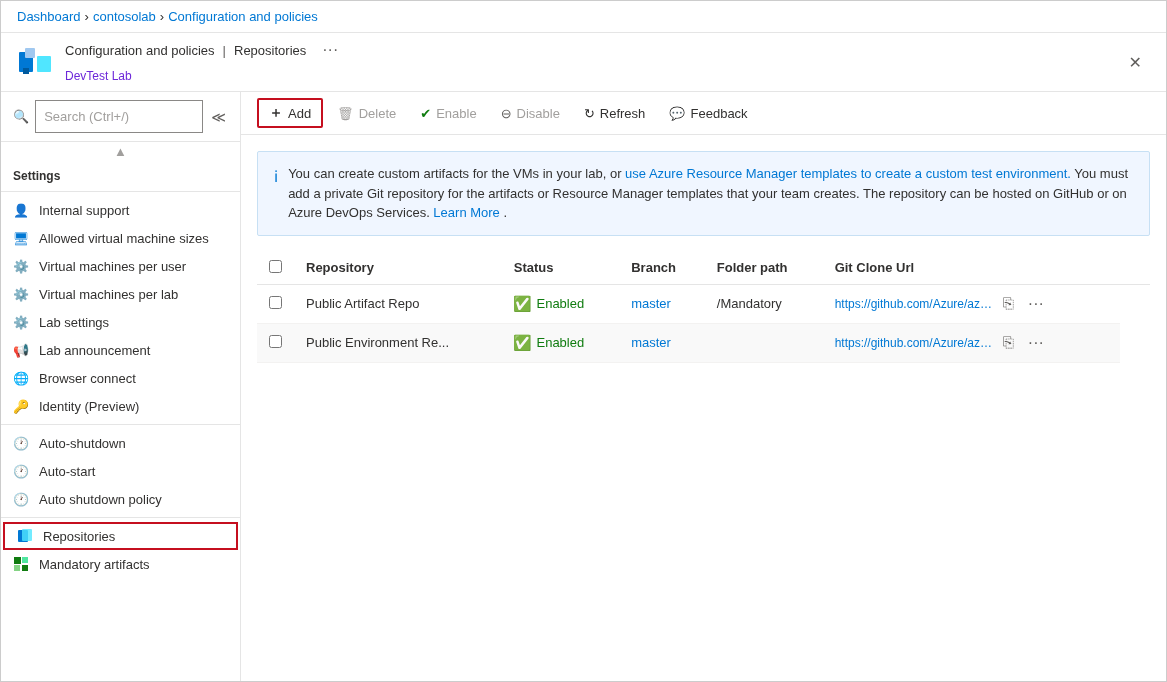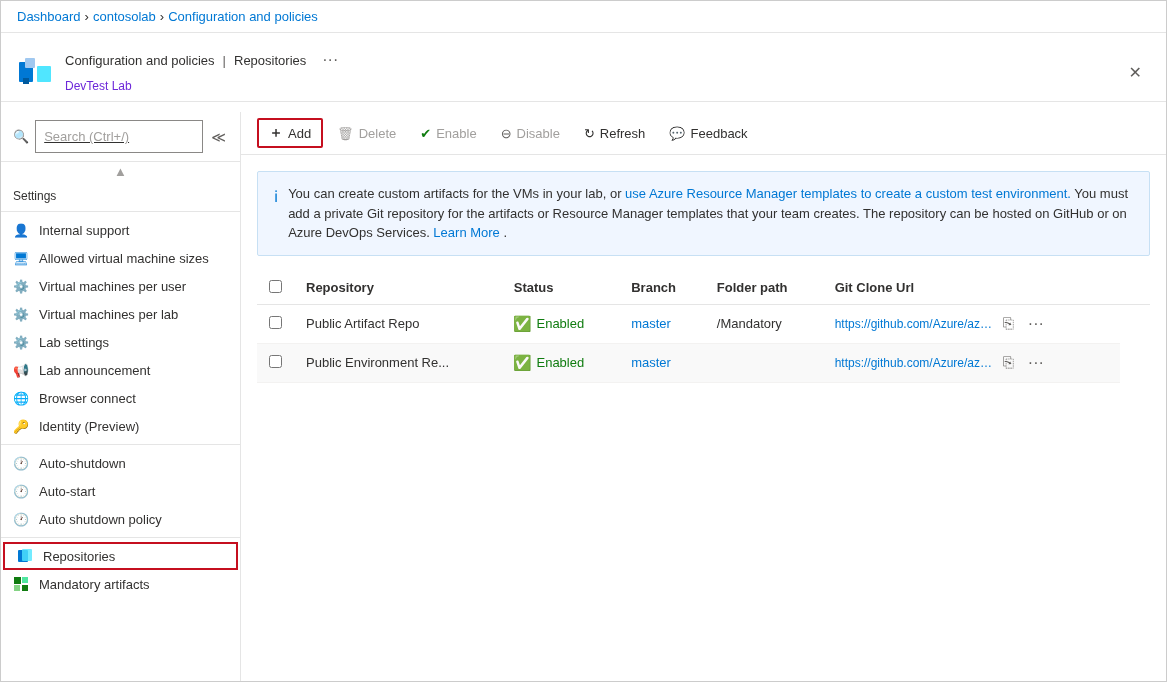--- a/index.html
+++ b/index.html
@@ -1,17 +1,17 @@
 <!DOCTYPE html>
 <html><head>
   <meta charset="utf-8">
   <style>
     * { box-sizing: border-box; margin: 0; padding: 0; font-family: 'Segoe UI', Arial, sans-serif; font-size: 13px; }
     body { background: #f3f3f3; }
-    .app-container { display: flex; flex-direction: column; height: 682px; width: 1167px; background: #fff; border: 1px solid #ccc; overflow: hidden; gap: 10px; }
+    .app-container { display: flex; flex-direction: column; height: 682px; width: 1167px; background: #fff; border: 1px solid #ccc; overflow: hidden; }
 
     
     .breadcrumb { padding: 8px 16px; font-size: 12px; color: #0078d4; display: flex; align-items: center; gap: 4px; background: #fff; border-bottom: 1px solid #e5e5e5; }
     .breadcrumb span { color: #323130; }
     .breadcrumb a { color: #0078d4; text-decoration: none; cursor: pointer; }
 
     
     .header { display: flex; align-items: center; padding: 8px 16px; background: #fff; border-bottom: 1px solid #e5e5e5; }
     .header-icon { width: 36px; height: 36px; margin-right: 12px; flex-shrink: 0; }
     .header-title-area { display: flex; flex-direction: column; }
@@ -20,25 +20,25 @@
     .header-subtitle { font-size: 12px; color: #6d28d9; margin-top: 10px; }
     .header-more { color: #605e5c; cursor: pointer; margin-left: 8px; font-size: 16px; }
     .close-btn { margin-left: auto; cursor: pointer; font-size: 16px; color: #605e5c; border: none; background: none; padding: 4px 8px; }
 
     
     .main-layout { display: flex; flex: 1; overflow: hidden; }
 
     
     .sidebar { width: 240px; min-width: 240px; border-right: 1px solid #e5e5e5; overflow-y: auto; background: #fff; display: flex; flex-direction: column; }
     .sidebar-search { padding: 8px 12px; border-bottom: 1px solid #e5e5e5; display: flex; align-items: center; gap: 6px; }
-    .sidebar-search input { border: 1px solid #8a8886; padding: 8px 8px; font-size: 13px; width: 100%; outline: none; color: #323130; text-decoration: underline; }
+    .sidebar-search input { border: 1px solid #8a8886; padding: 8px 8px; font-size: 13px; width: 100%; outline: none; color: #323130; }
     .sidebar-search input::placeholder { color: #a19f9d; }
     .collapse-btn { cursor: pointer; color: #605e5c; font-size: 14px; border: none; background: none; padding: 2px; flex-shrink: 0; }
     .sidebar-scroll-indicator { display: flex; justify-content: center; padding: 2px; color: #a19f9d; }
-    .section-label { padding: 8px 12px 4px; font-size: 12px; font-weight: 400; color: #323130; }
+    .section-label { padding: 8px 12px 4px; font-size: 12px; font-weight: 700; color: #323130; }
     .section-divider { border-top: 1px solid #e5e5e5; margin: 4px 0; }
     .nav-item { display: flex; align-items: center; gap: 10px; padding: 6px 12px; cursor: pointer; color: #323130; font-size: 13px; }
     .nav-item.active-box { border: 2px solid #c50f1f; background: #fff; }
     .nav-icon { width: 16px; height: 16px; flex-shrink: 0; display: flex; align-items: center; justify-content: center; }
 
     
     .content { flex: 1; display: flex; flex-direction: column; overflow: hidden; background: #fff; }
 
     
     .toolbar { display: flex; align-items: center; padding: 6px 16px; border-bottom: 1px solid #e5e5e5; gap: 4px; flex-shrink: 0; }

